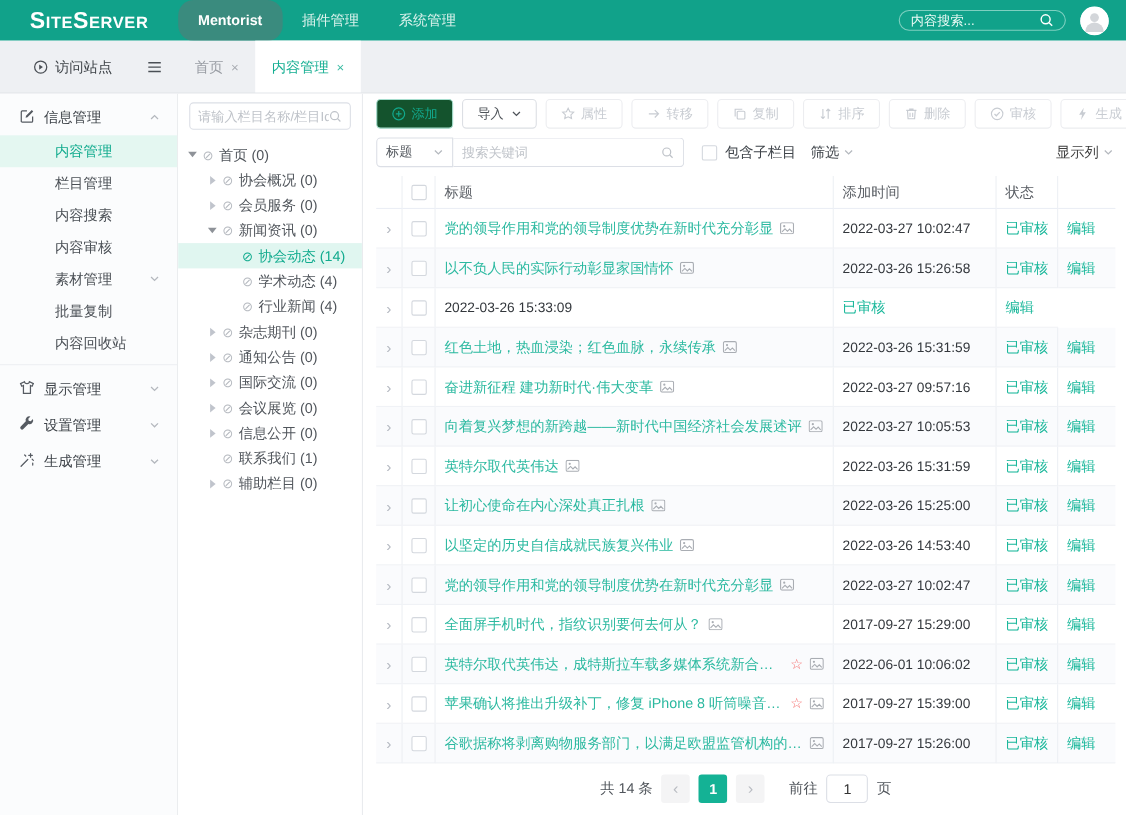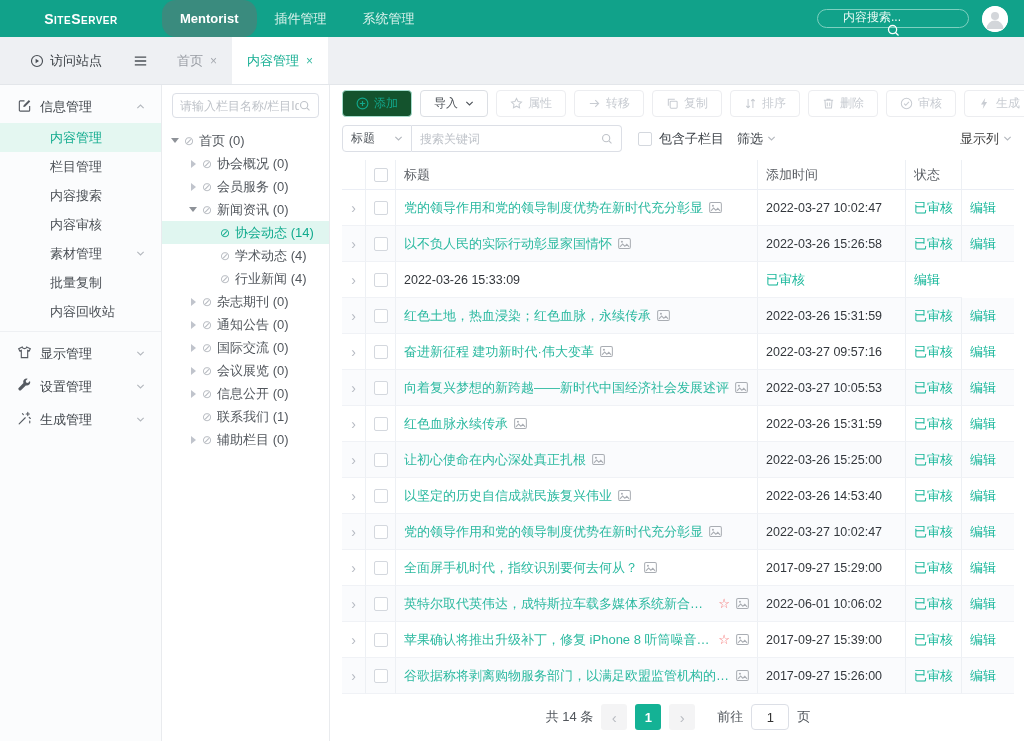--- a/index.html
+++ b/index.html
@@ -3,27 +3,27 @@
 <meta charset="utf-8">
 <style>
   * { margin:0; padding:0; box-sizing:border-box; }
   html,body { width:1024px; height:741px; overflow:hidden; }
   body { font-family:"Liberation Sans","DejaVu Sans",sans-serif; background:#fff; color:#3f444a; }
   .app { width:1024px; height:741px; display:flex; flex-direction:column; overflow:hidden; }
 
   
   .topbar { height:37px; background:#11a28a; display:flex; align-items:stretch; flex:none; }
   .logo { width:162px; display:flex; align-items:center; justify-content:center; color:#fff;
-          font-size:14px; font-weight:bold; font-variant:small-caps; letter-spacing:.5px; cursor:pointer; }
+          font-size:21px; font-weight:bold; font-variant:small-caps; letter-spacing:.5px; cursor:pointer; }
   .topnav { display:flex; }
   .nav-item { padding:0 18px; line-height:37px; color:#ddf3ed; font-size:13px; cursor:pointer; }
   .nav-item.active { background:#3a8b7e; color:#fff; font-weight:bold;border-radius:14px; }
   .tb-right { margin-left:auto; display:flex; align-items:center; gap:13px; padding-right:16px; }
   .searchpill { width:152px; height:19px; border:1px solid #7ed0c0; border-radius:11px;
-                display:flex; align-items:center; padding:0 10px; color:#fff;flex-direction:column; }
+                display:flex; align-items:center; padding:0 10px; color:#fff; }
   .searchpill input { flex:1; background:transparent; border:none; outline:none; color:#fff; font-size:12px; width:100px; }
   .searchpill input::placeholder { color:#eafaf5; }
   .avatar { width:26px; height:26px; border-radius:50%; overflow:hidden; background:#fff; flex:none; cursor:pointer; }
 
   
   .subbar { height:48px; background:#eef0f3; display:flex; flex:none; border-bottom:1px solid #e3e6ea; }
   .side-head { width:162px; flex:none; display:flex; align-items:center; justify-content:space-between;
                padding:0 14px 0 30px; font-size:13px; color:#3c4146; }
   .vs { display:flex; align-items:center; gap:6px; cursor:pointer; color:#3c4146; }
   .vs svg, .burger svg { display:block; color:#4a4f55; }
@@ -620,21 +620,21 @@
               <div class="td edit-cell">编辑</div>
             </div>
             <div class="trow">
               <div class="td tdc">
                 <span class="exp">›</span>
               </div>
               <div class="td tdc">
                 <span class="cb"></span>
               </div>
               <div class="td ttl-cell">
-                <span class="ttl">红色血脉永续传承</span>
+                <span class="ttl">英特尔取代英伟达</span>
                 <span class="rimg">
                   <svg width="13" height="11" viewBox="0 0 14 12">
                     <rect x="0.6" y="0.6" width="12.8" height="10.8" rx="1.5" fill="none" stroke="currentColor" stroke-width="1.1"></rect>
                     <circle cx="4.2" cy="4" r="1.1" fill="currentColor"></circle>
                     <path d="M2 9.6l3-3 2.4 2.4 2.1-2.1 2.5 2.7" fill="none" stroke="currentColor" stroke-width="1.1"></path>
                   </svg>
                 </span>
               </div>
               <div class="td time-cell">2022-03-26 15:31:59</div>
               <div class="td status-cell">已审核</div>

